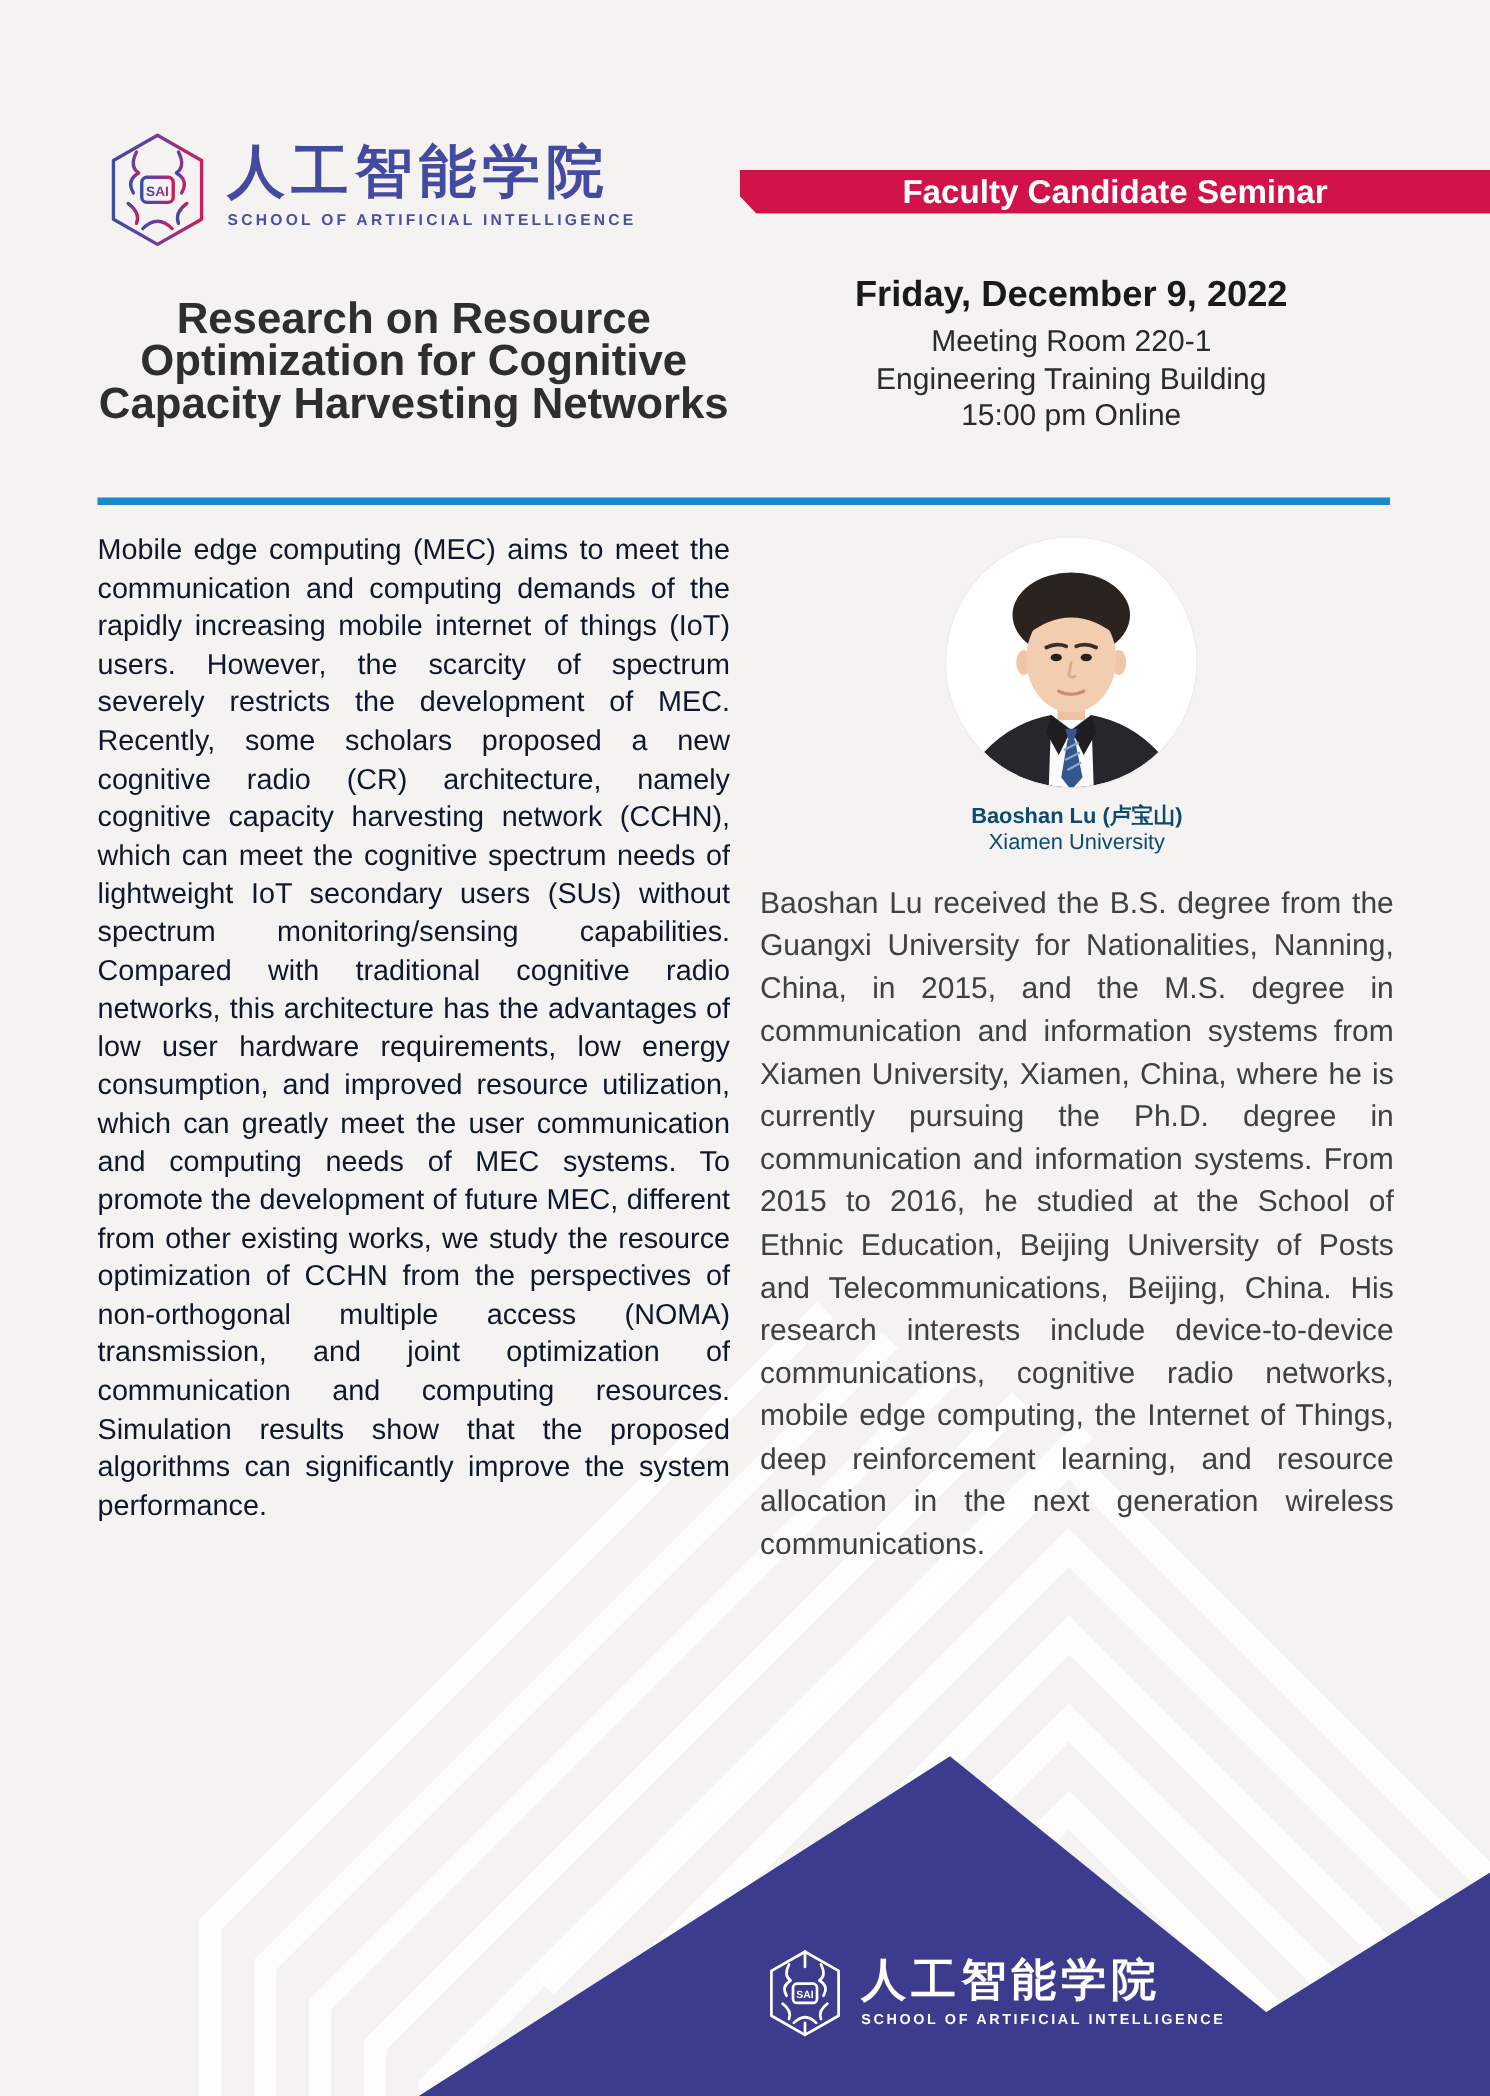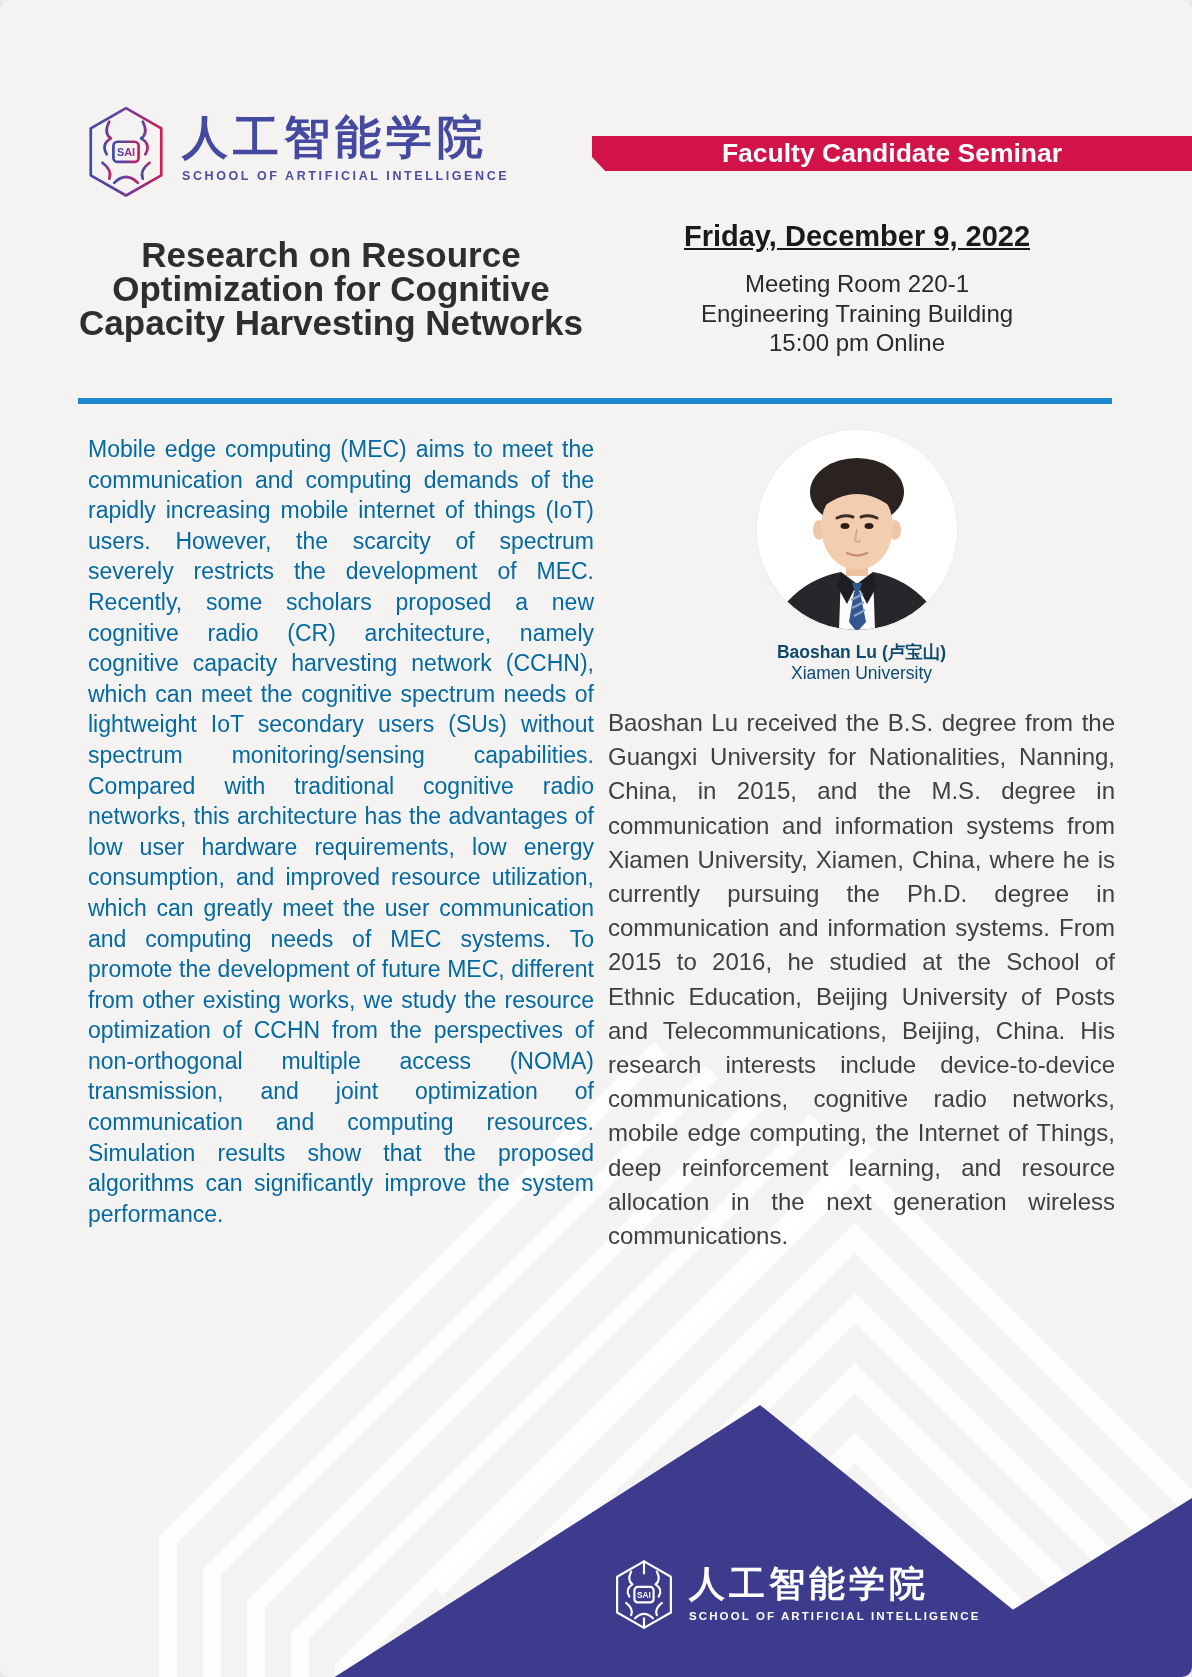--- a/index.html
+++ b/index.html
@@ -1,20 +1,19 @@
 <!DOCTYPE html>
 <html><head>
 <meta charset="utf-8">
 <style>
   html,body{margin:0;padding:0;background:#e9e8e7;}
   .page{
     position:relative;width:1192px;height:1677px;margin:0 auto;
     background:#f4f3f2;overflow:hidden;
     font-family:"Liberation Sans","DejaVu Sans",sans-serif;
-    border-radius:10px;
     -webkit-font-smoothing:antialiased;
   }
   .deco{position:absolute;left:0;top:0;width:1192px;height:1677px;z-index:0;}
   .content{position:absolute;left:0;top:0;width:100%;height:100%;z-index:1;}
 
   
   .logo{position:absolute;left:84px;top:104px;display:flex;align-items:flex-start;gap:14px;}
   .logo-hex{width:84px;height:94px;flex:0 0 auto;}
   .logo-text{display:flex;flex-direction:column;margin-top:8px;}
   .logo-cn{font-size:46px;font-weight:700;color:#434A9F;letter-spacing:5px;line-height:50px;}
@@ -30,31 +29,31 @@
   }
 
   
   .talk-title{
     position:absolute;left:78px;top:238px;width:506px;
     text-align:center;font-size:35px;line-height:34px;font-weight:700;color:#2e2e2e;
   }
 
   
   .event{position:absolute;left:622px;top:220px;width:470px;text-align:center;color:#2a2a2a;}
-  .event-date{font-size:29px;font-weight:700;color:#1a1a1a;margin-bottom:16px;text-decoration:underline;}
+  .event-date{font-size:29px;font-weight:700;color:#1a1a1a;margin-bottom:6px;}
   .event-line{font-size:24px;line-height:29.5px;}
 
   
   .rule{position:absolute;left:78px;top:398px;width:1034px;height:6px;background:#1B87CE;}
 
   
   .abstract{
     position:absolute;left:78px;top:424px;width:506px;
-    font-size:23px;line-height:30.6px;color:#0369a1;
-    text-align:justify;text-justify:inter-word;margin:10px;
+    font-size:23px;line-height:30.6px;color:#0f172a;
+    text-align:justify;text-justify:inter-word;margin:0;
   }
   .bio{
     position:absolute;left:608px;top:706px;width:507px;
     font-size:24px;line-height:34.2px;color:#404040;
     text-align:justify;text-justify:inter-word;margin:0;
   }
 
   
   .photo{
     position:absolute;left:757px;top:430px;width:200px;height:200px;border-radius:50%;

